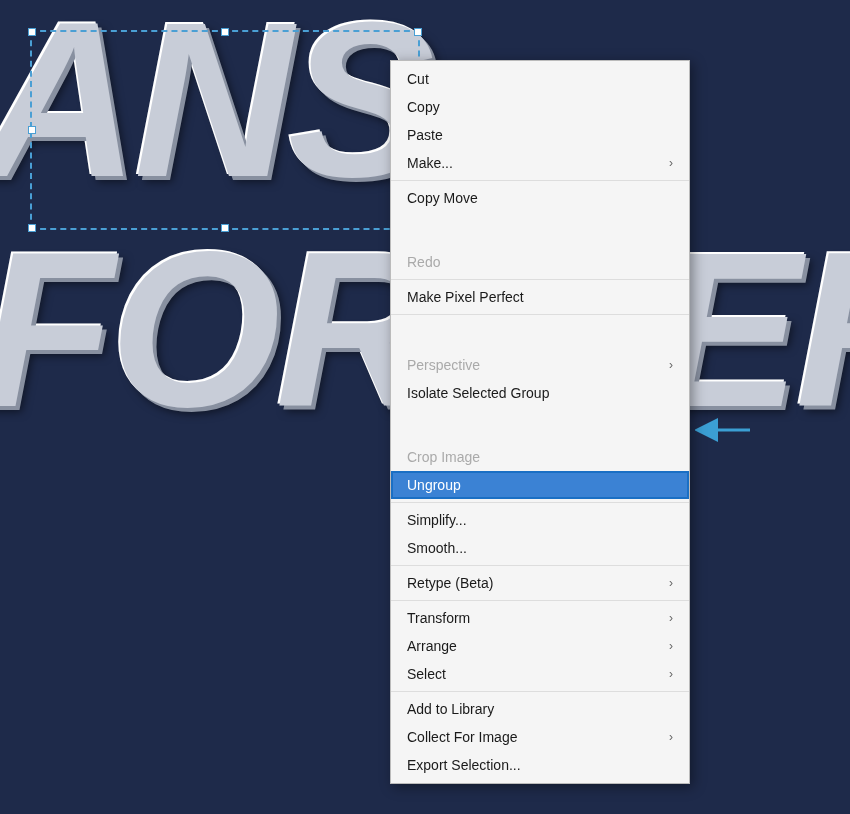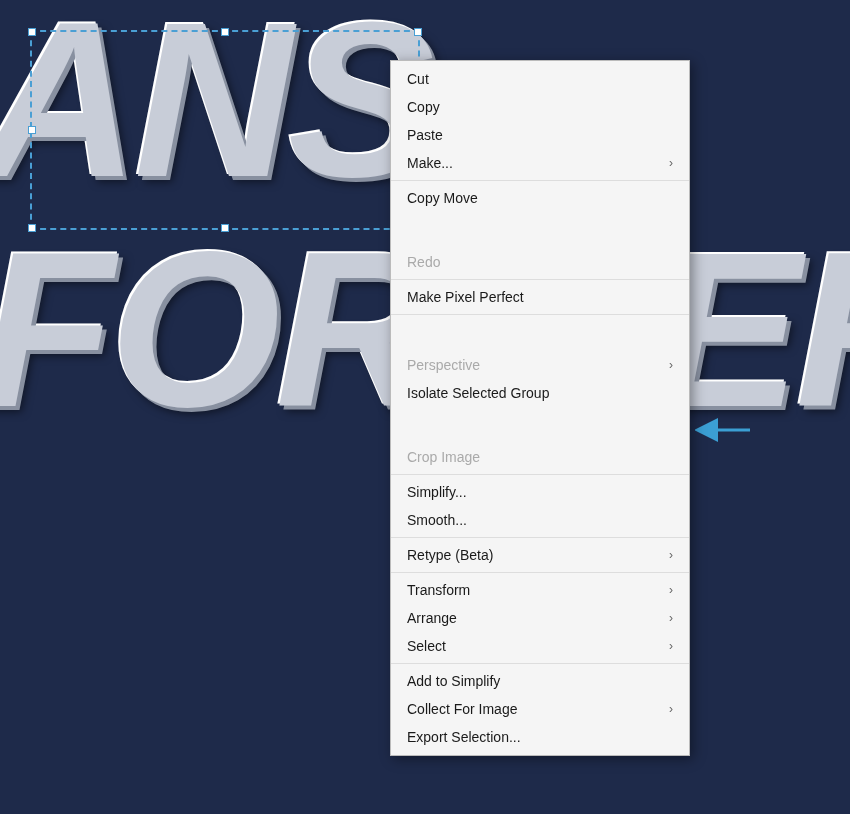--- a/index.html
+++ b/index.html
@@ -189,20 +189,23 @@
     <div class="menu-item disabled">
       <span>Perspective</span>
       <span class="arrow">›</span>
     </div>
     <div class="menu-item">
       <span>Isolate Selected Group</span>
     </div>
     <div class="menu-item disabled">
       <span>Crop Image</span>
     </div>
+    <div class="menu-item highlighted">
+      <span>Ungroup</span>
+    </div>
     <div class="menu-separator"></div>
     <div class="menu-item">
       <span>Simplify...</span>
     </div>
     <div class="menu-item">
       <span>Smooth...</span>
     </div>
     <div class="menu-separator"></div>
     <div class="menu-item">
       <span>Retype (Beta)</span>
@@ -216,21 +219,21 @@
     <div class="menu-item">
       <span>Arrange</span>
       <span class="arrow">›</span>
     </div>
     <div class="menu-item">
       <span>Select</span>
       <span class="arrow">›</span>
     </div>
     <div class="menu-separator"></div>
     <div class="menu-item">
-      <span>Add to Simplify</span>
+      <span>Add to Library</span>
     </div>
     <div class="menu-item">
       <span>Collect For Image</span>
       <span class="arrow">›</span>
     </div>
     <div class="menu-item">
       <span>Export Selection...</span>
     </div>
   </div>
 

